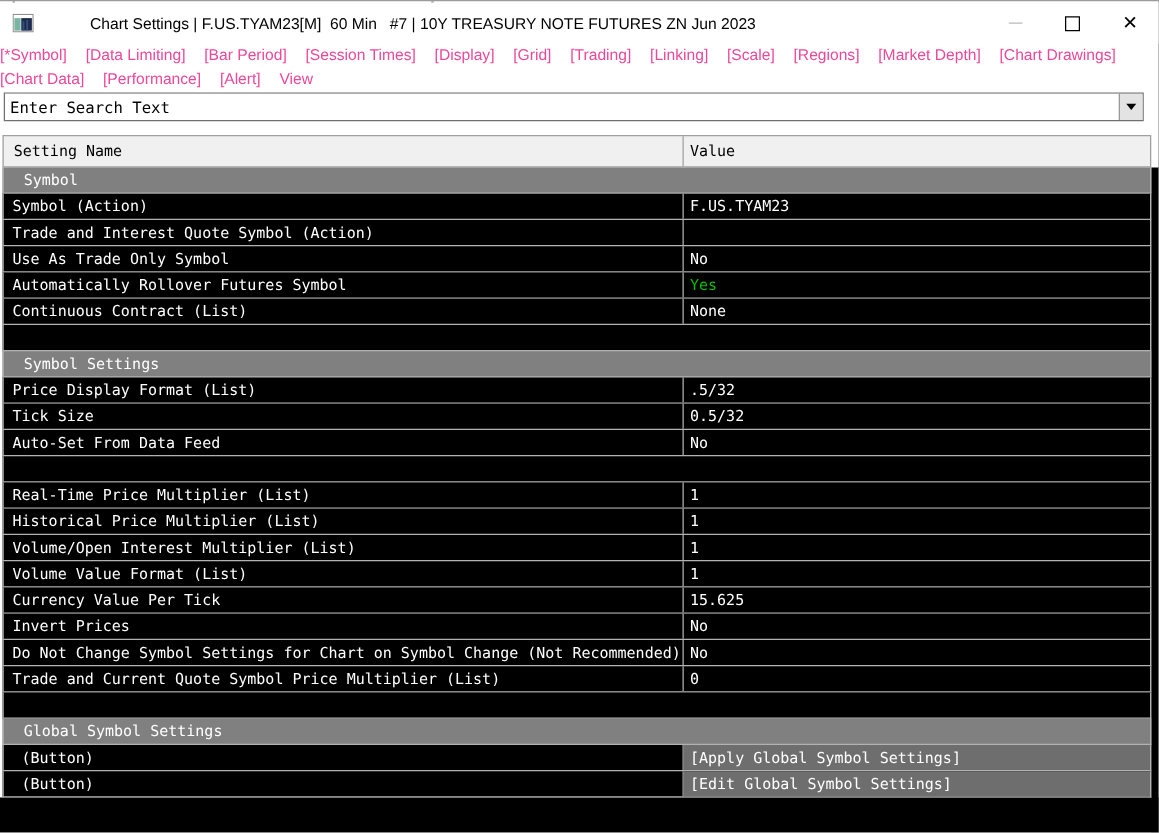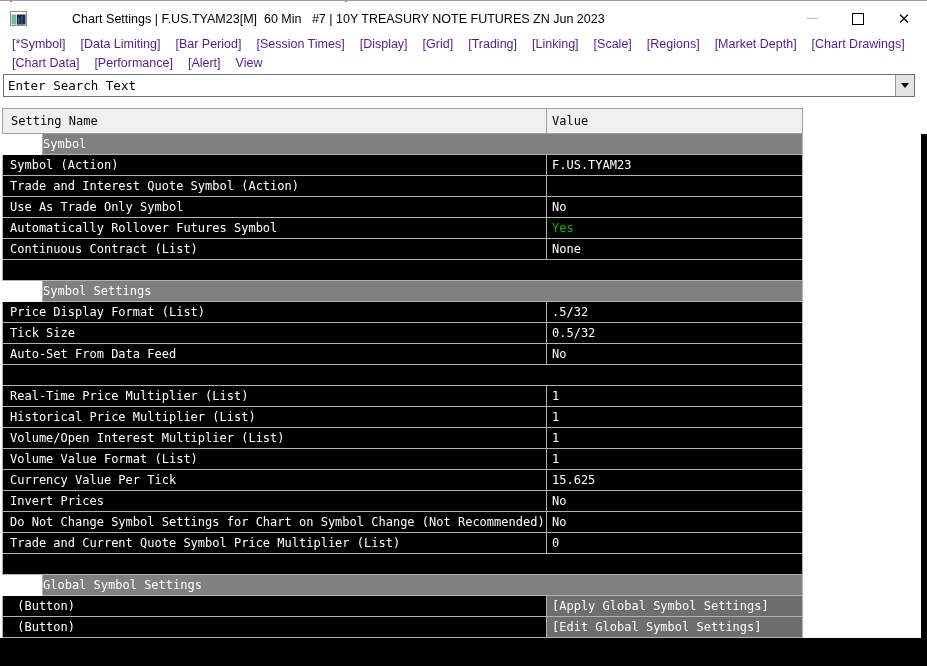--- a/index.html
+++ b/index.html
@@ -12,46 +12,46 @@
   
   #titlebar{position:absolute;left:0;top:1px;width:100%;height:33px;display:flex;align-items:center;background:#fff;gap:36px;}
   #app-icon{margin-left:10px;width:17px;height:15px;flex:0 0 auto;}
   #title-text{margin-left:9px;font-size:12.5px;color:#000;white-space:pre;}
   .caption-buttons{position:absolute;right:0;top:0;height:33px;display:flex;}
   .cap-btn{width:46px;height:33px;display:flex;align-items:center;justify-content:center;cursor:default;}
   .min-glyph{width:11px;height:1px;background:#b9b9b9;}
   .max-glyph{width:10px;height:10px;border:1.2px solid #000;}
   .close-glyph{font-size:15px;color:#000;line-height:1;font-weight:400;}
   
-  #menubar{position:absolute;left:12px;top:34px;width:912px;font-size:12.5px;color:#4c1d95;}
+  #menubar{position:absolute;left:0;top:34px;width:912px;font-size:12.5px;color:#ec4899;}
   .menu-line{height:19px;line-height:19px;white-space:nowrap;}
   .menu-item{display:inline-block;margin-right:15px;cursor:default;}
   
   #search-combo{position:absolute;left:3px;top:73px;width:912px;height:23px;
     border:1px solid #707070;background:#fff;box-sizing:border-box;display:flex;}
   #search-input{flex:1;border:none;outline:none;padding:0 0 0 4px;margin:0;
     font-family:"DejaVu Sans Mono","Liberation Mono",monospace;font-size:12.5px;color:#000;background:#fff;}
   #search-drop{width:19px;height:100%;background:#e3e3e3;border-left:1px solid #9a9a9a;
     display:flex;align-items:center;justify-content:center;box-sizing:border-box;}
   .tri-down{width:0;height:0;border-left:4px solid transparent;border-right:4px solid transparent;border-top:5px solid #000;}
   
-  #table-wrap{position:absolute;left:2px;top:107px;width:801px;}
+  #table-wrap{position:absolute;left:2px;top:107px;width:919px;}
   #table-header{display:flex;height:26px;background:var(--header_bg,#f0f0f0);
     border:1px solid #a0a0a0;box-sizing:border-box;
     font-family:"DejaVu Sans Mono","Liberation Mono",monospace;font-size:12px;color:#000;}
   #table-header .hcell{display:flex;align-items:center;box-sizing:border-box;}
   #table-header .h1{width:544px;padding-left:8px;border-right:1px solid #a0a0a0;}
   #table-header .h2{flex:1;padding-left:5px;}
   #table-body{font-family:"DejaVu Sans Mono","Liberation Mono",monospace;font-size:12px;}
   .trow{display:flex;height:21px;box-sizing:border-box;background:var(--row_bg,#000);
     border-bottom:1px solid #b2b2b2;border-left:1px solid #b2b2b2;border-right:1px solid #b2b2b2;}
   .trow .cell{display:flex;align-items:center;box-sizing:border-box;color:var(--row_text,#fff);white-space:pre;overflow:hidden;}
   .trow .name{width:544px;padding-left:7px;border-right:1px solid #b2b2b2;}
   .trow .value{flex:1;padding-left:5px;}
-  .trow.section{background:var(--section_bg,#808080);color:#fff;align-items:center;padding-left:0;white-space:pre;margin-left:40px;}
+  .trow.section{background:var(--section_bg,#808080);color:#fff;align-items:center;padding-left:16px;white-space:pre;}
   .trow.separator{background:var(--row_bg,#000);}
   .trow .value.btncell{background:var(--button_cell_bg,#6e6e6e);text-align:right;}
   
   #fill-bottom{position:absolute;left:0;right:0;top:637px;bottom:0;background:#000;}
   #fill-right{position:absolute;left:921px;right:0;top:133px;bottom:0;background:#000;}
 </style>
 </head>
 <body>
 
 <div id="window">

